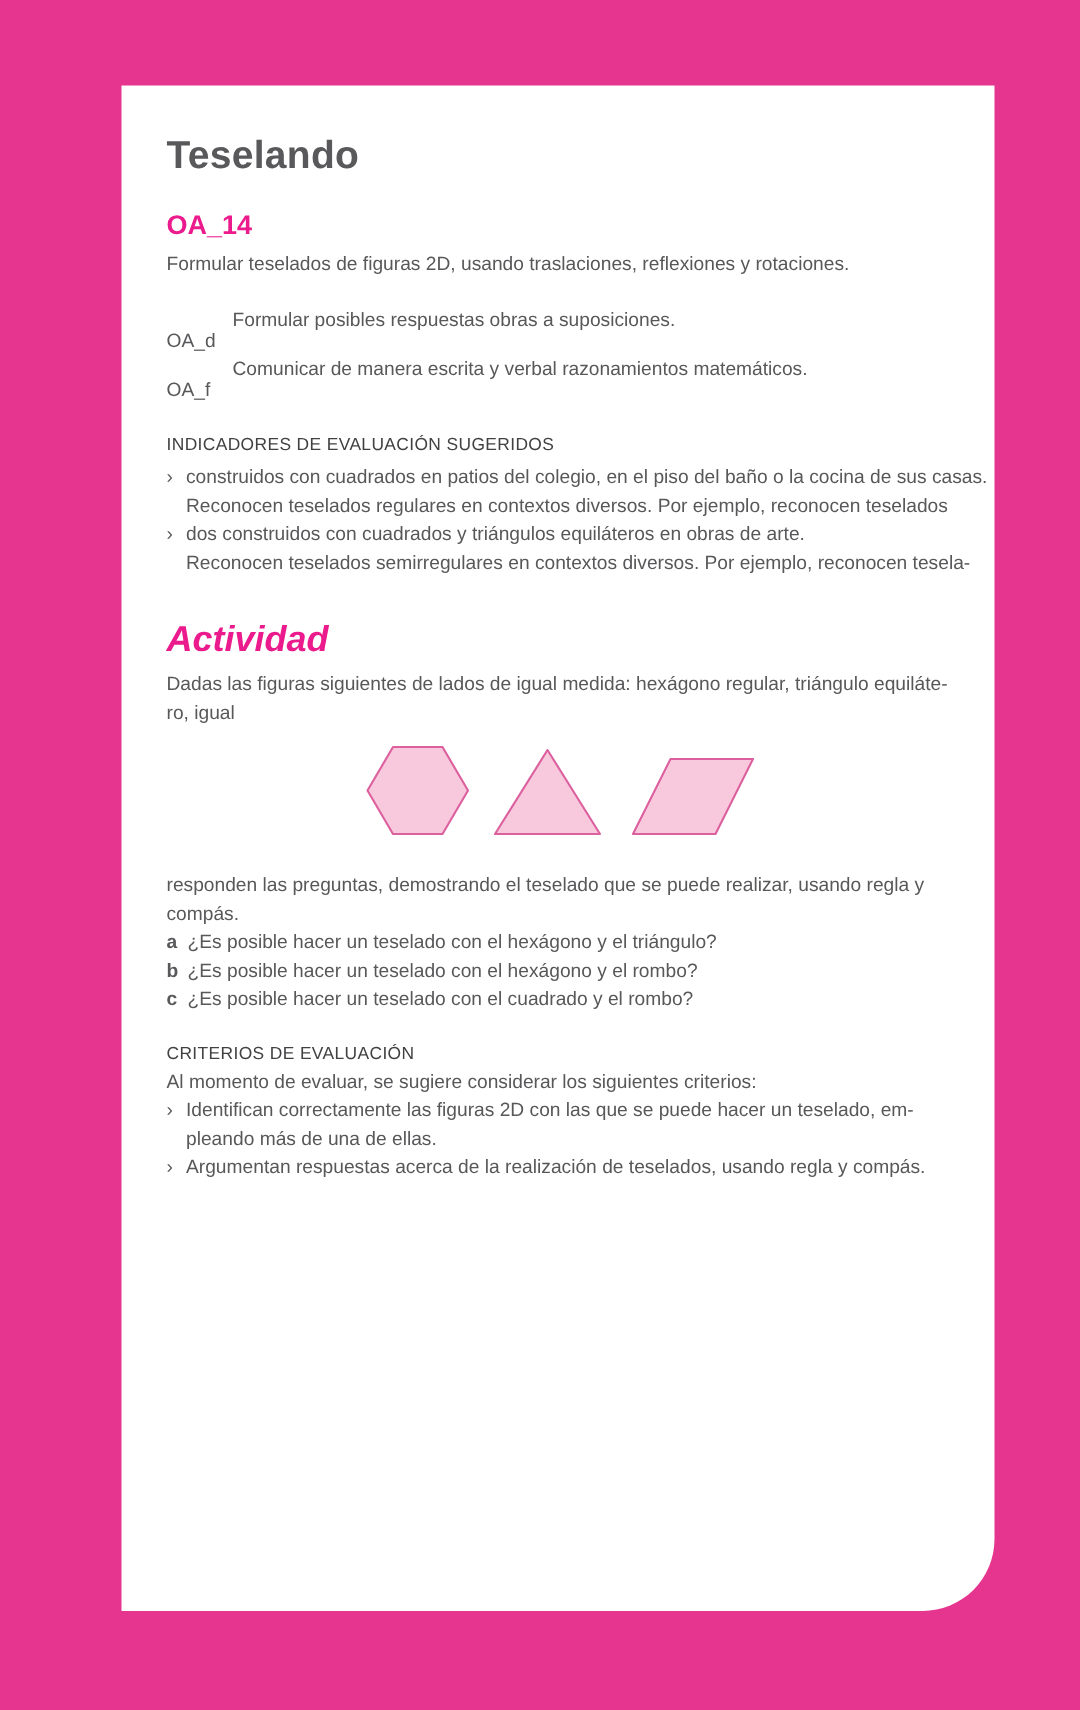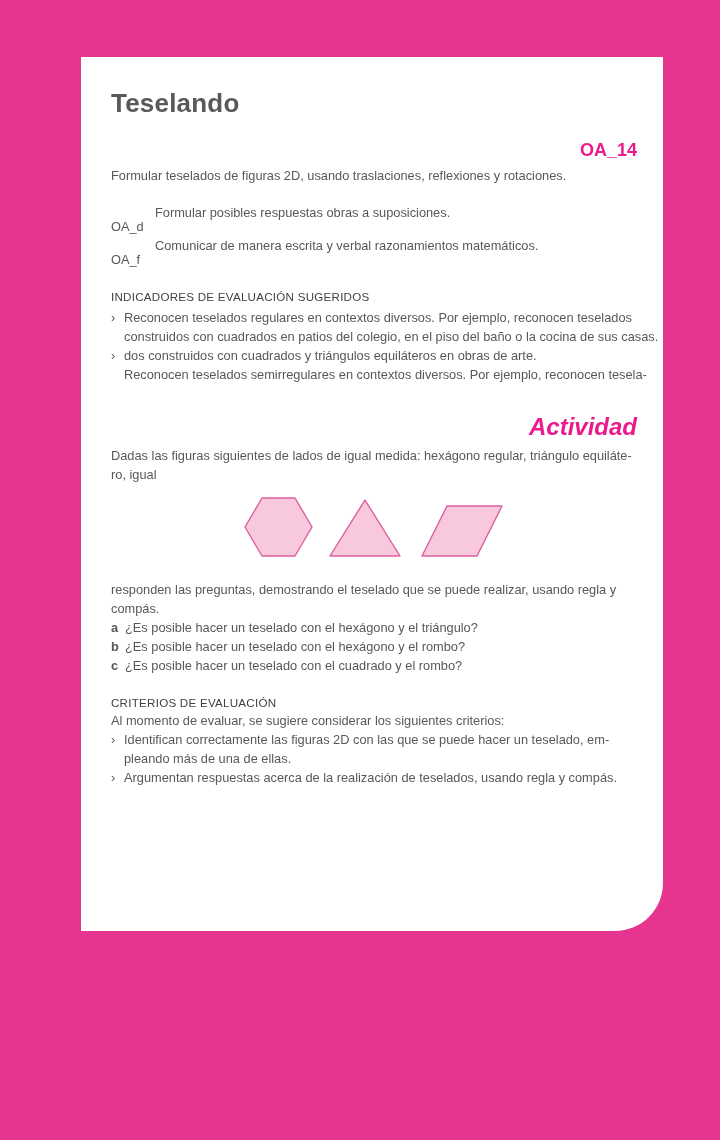--- a/index.html
+++ b/index.html
@@ -14,40 +14,39 @@
   * { margin: 0; padding: 0; box-sizing: border-box; }
   html, body {
     width: 720px; height: 1140px;
     font-family: "Liberation Sans", sans-serif;
   }
   body { background: var(--frame); position: relative; }
 
   .card {
     position: absolute;
     left: 81px; top: 57px;
-    width: 582px; height: 874px;
+    width: 582px; height: 1017px;
     background: #ffffff;
     border-radius: 0 0 48px 0;
     padding: 0 26px 0 30px;
   }
 
   .page-title {
     margin-top: 31px;
     font-size: 26px;
     font-weight: bold;
     color: var(--title_text);
     letter-spacing: 0.2px;
   }
 
   h2.accent-heading {
     font-size: 18px;
     font-weight: bold;
     color: var(--accent);
     margin-top: 21px;
-    text-align: right;
   }
   h2.activity-heading {
     font-size: 24px;
     margin-top: 29px;
     font-style: italic;
   }
 
   .body-text, .bullet-text, .q-text, .oa-text {
     font-size: 12.8px;
     line-height: 19px;
@@ -130,22 +129,22 @@
       </div>
     </div>
   </section>
 
   <section>
     <h3 class="section-heading">INDICADORES DE EVALUACIÓN SUGERIDOS</h3>
     <div class="bullets">
       <div class="bullet-row">
         <span class="bullet-marker">›</span>
         <span class="bullet-text">
+          <span class="fline">construidos con cuadrados en patios del colegio, en el piso del baño o la cocina de sus casas.</span>
           <span class="fline">Reconocen teselados regulares en contextos diversos. Por ejemplo, reconocen teselados</span>
-          <span class="fline">construidos con cuadrados en patios del colegio, en el piso del baño o la cocina de sus casas.</span>
         </span>
       </div>
       <div class="bullet-row">
         <span class="bullet-marker">›</span>
         <span class="bullet-text">
           <span class="fline">dos construidos con cuadrados y triángulos equiláteros en obras de arte.</span>
           <span class="fline">Reconocen teselados semirregulares en contextos diversos. Por ejemplo, reconocen tesela-</span>
         </span>
       </div>
     </div>

